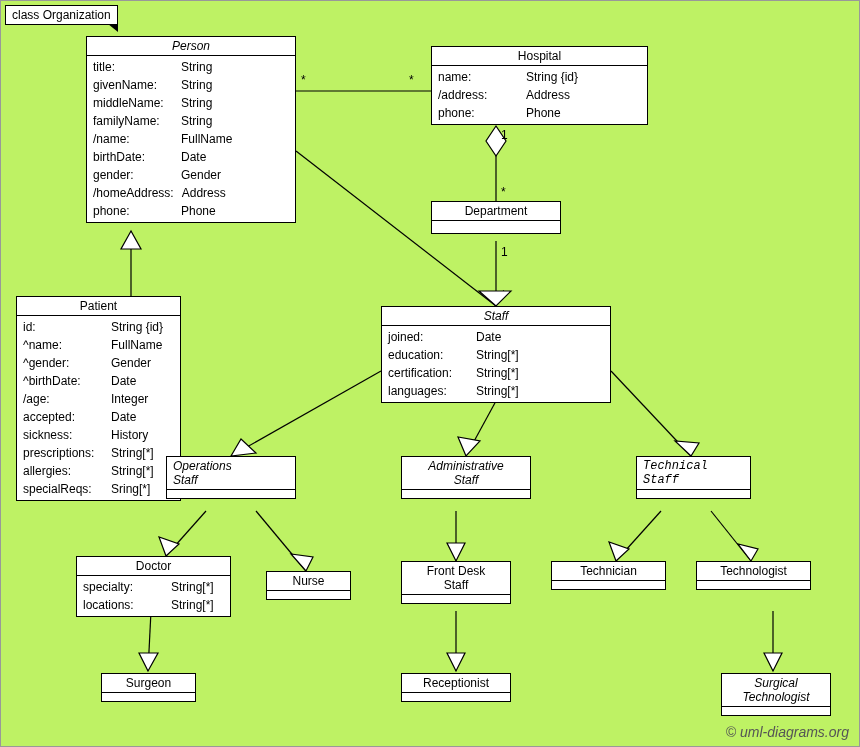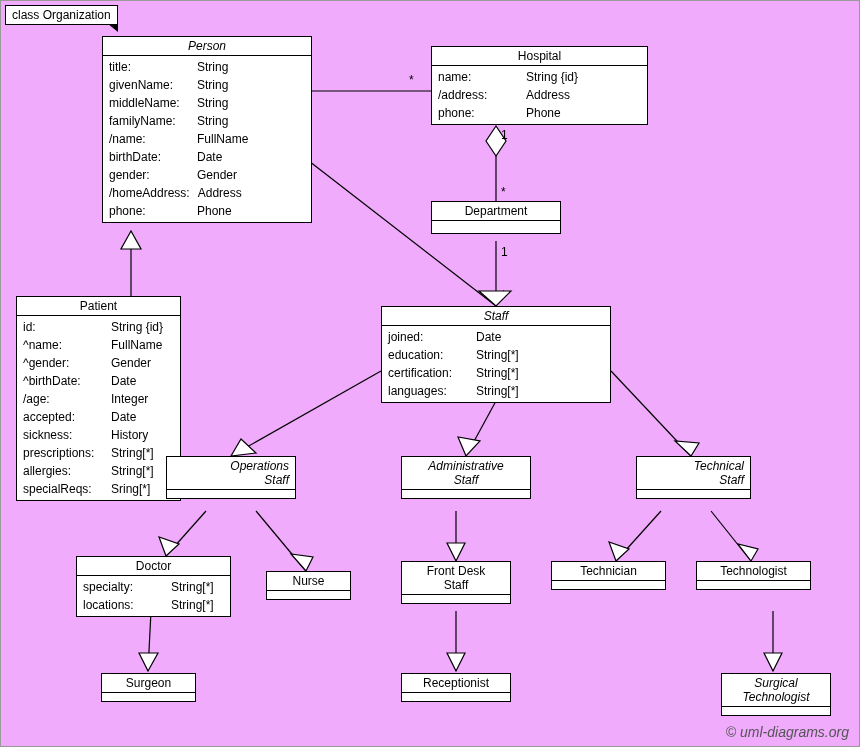--- a/index.html
+++ b/index.html
@@ -9,21 +9,21 @@
       font-size: 12px;
       width: 860px;
       height: 747px;
       overflow: hidden;
       position: relative;
     }
     .diagram-container {
       position: relative;
       width: 860px;
       height: 747px;
-      background: #f0abfc;
+      background: #bef264;
       border: 1px solid #999;
     }
     .corner-label {
       position: absolute;
       top: 4px;
       left: 4px;
       border: 1px solid #000;
       padding: 2px 6px;
       font-size: 12px;
       background: #fff;
@@ -142,21 +142,21 @@
     <line x1="150" y1="610" x2="147" y2="670" stroke="#000" stroke-width="1.2"></line>
     <polygon points="147,670 138,652 157,652" fill="#fff" stroke="#000" stroke-width="1.2"></polygon>
 
     <line x1="455" y1="610" x2="455" y2="670" stroke="#000" stroke-width="1.2"></line>
     <polygon points="455,670 446,652 464,652" fill="#fff" stroke="#000" stroke-width="1.2"></polygon>
 
     <line x1="772" y1="610" x2="772" y2="670" stroke="#000" stroke-width="1.2"></line>
     <polygon points="772,670 763,652 781,652" fill="#fff" stroke="#000" stroke-width="1.2"></polygon>
   </svg>
 
-  <div class="uml-class" style="left:85px; top:35px; width:210px;margin-left:16px;">
+  <div class="uml-class" style="left:85px; top:35px; width:210px;">
     <div class="class-header italic">Person</div>
     <div class="class-body">
       <div class="attr-row">
           <span class="attr-name">title:</span>
           <span class="attr-type">String</span>
         </div>
       <div class="attr-row">
           <span class="attr-name">givenName:</span>
           <span class="attr-type">String</span>
         </div>
@@ -276,31 +276,31 @@
           <span class="attr-type">String[*]</span>
         </div>
       <div class="attr-row">
           <span class="attr-name">specialReqs:</span>
           <span class="attr-type">Sring[*]</span>
         </div>
     </div>
   </div>
 
   <div class="uml-class" style="left:165px; top:455px; width:130px; text-align:center;">
-    <div class="class-header italic" style="text-align:right;">Operations<br>Staff</div>
+    <div class="class-header italic" style="text-align:left;">Operations<br>Staff</div>
     <div class="class-body" style="height:8px;"></div>
   </div>
 
   <div class="uml-class" style="left:400px; top:455px; width:130px; text-align:center;">
     <div class="class-header italic" style="text-align:center;">Administrative<br>Staff</div>
     <div class="class-body" style="height:8px;"></div>
   </div>
 
   <div class="uml-class" style="left:635px; top:455px; width:115px; text-align:center;">
-    <div class="class-header italic" style="text-align:right;">Technical<br>Staff</div>
+    <div class="class-header italic" style="text-align:left;font-family:Liberation Mono, monospace;">Technical<br>Staff</div>
     <div class="class-body" style="height:8px;"></div>
   </div>
 
   <div class="uml-class" style="left:75px; top:555px; width:155px;">
     <div class="class-header">Doctor</div>
     <div class="class-body">
       <div class="attr-row">
           <span class="attr-name">specialty:</span>
           <span class="attr-type">String[*]</span>
         </div>

